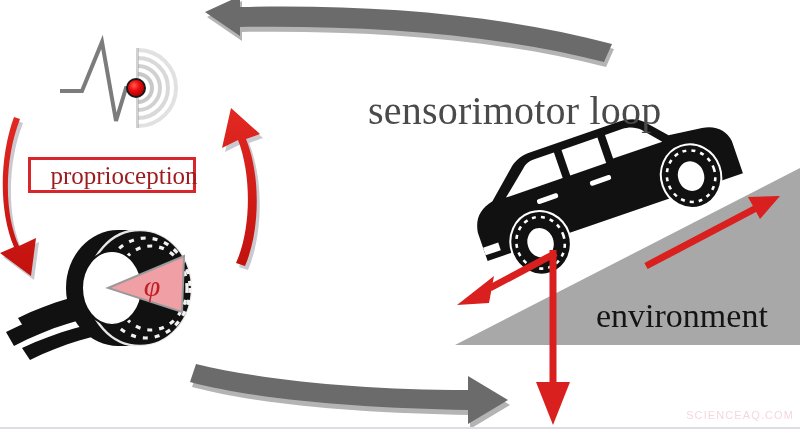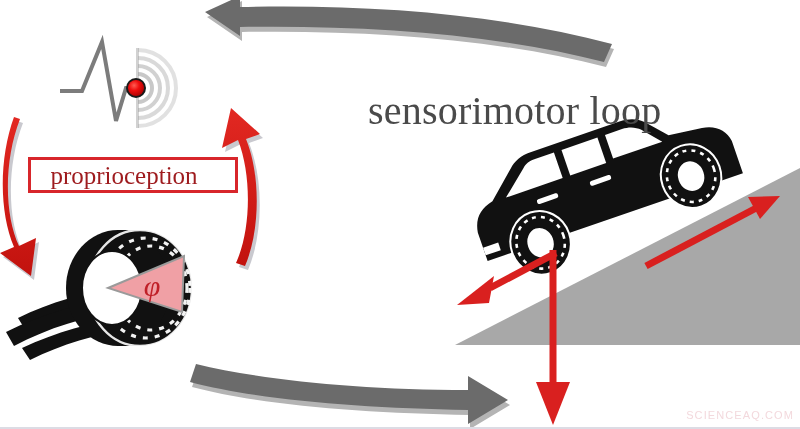--- a/index.html
+++ b/index.html
@@ -43,21 +43,21 @@
   #label-environment {
     left: 596px;
     top: 297px;
     font-size: 34px;
     color: #141414;
   }
   #proprio-box {
     position: absolute;
     left: 28px;
     top: 157px;
-    width: 210px;
+    width: 168px;
     height: 36px;
     border: 3px solid #d8262b;
     background: #ffffff;
     box-sizing: border-box;
   }
   #proprio-text {
     position: absolute;
     left: 0;
     top: 0;
     width: 186px;
@@ -248,16 +248,17 @@
       </g>
     </g>
   </svg>
 
   <div class="label" id="title-sensorimotor">sensorimotor loop</div>
 
   <div id="proprio-box">
     <div id="proprio-text">proprioception</div>
   </div>
 
+  <div class="label" id="label-environment">environment</div>
 
   <div id="watermark">SCIENCEAQ.COM</div>
 
 </div>
 
 </body></html>

